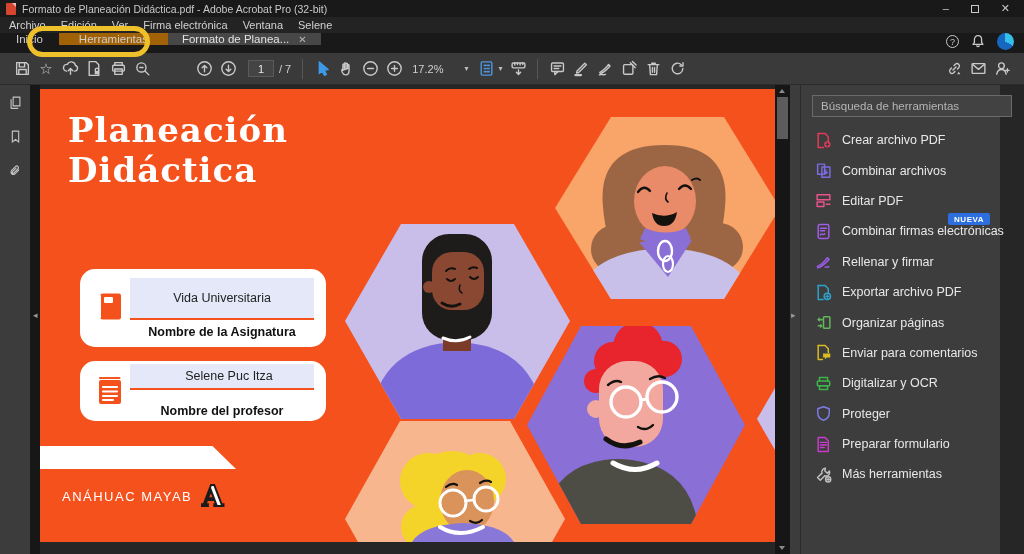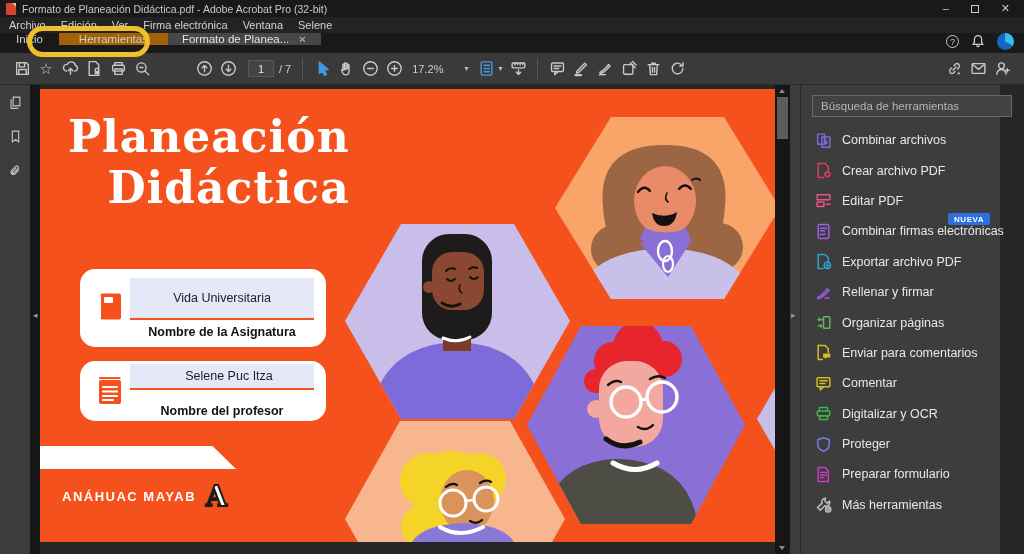--- a/index.html
+++ b/index.html
@@ -45,31 +45,31 @@
   
   .main { position:relative; height:469px; background:#262626; }
   .lsidebar { position:absolute; left:0; top:0; width:30px; height:469px; background:#3c3c3c; display:flex; flex-direction:column; align-items:center; padding-top:10px; gap:15px; }
   .lsidebar svg { width:15px; height:15px; stroke:#c3c3c3; fill:none; stroke-width:1.2; stroke-linejoin:round; stroke-linecap:round; }
   .lgutter { position:absolute; left:30px; top:0; width:10px; height:469px; background:#171717; }
   .collapse { position:absolute; left:33px; top:226px; color:#9a9a9a; font-size:9px; line-height:1; }
 
   
   .slide { position:absolute; left:40px; top:4px; width:735px; height:453px; background:#f5511d; overflow:hidden; }
   .slide svg.art { position:absolute; left:0; top:0; }
-  .slidetitle { position:absolute; left:28px; top:22px; font-family:"DejaVu Serif", serif; font-weight:bold; font-size:44px; line-height:1.17; color:#ffffff; letter-spacing:1px;text-align:right; }
+  .slidetitle { position:absolute; left:28px; top:22px; font-family:"DejaVu Serif", serif; font-weight:bold; font-size:34px; line-height:1.17; color:#ffffff; letter-spacing:1px; }
   .card { position:absolute; left:40px; background:#ffffff; border-radius:15px; display:flex; align-items:center; padding:8px 12px 8px 10px; width:246px; }
   .card .cicon { width:40px; flex:none; display:flex; justify-content:center; }
   .card .cicon svg { width:32px; height:34px; stroke:#f5511d; fill:none; stroke-width:2; stroke-linejoin:round; stroke-linecap:round; }
   .card .cbody { flex:1; }
   .ffield { background:#e4e8f8; color:#222; font-size:12.5px; display:flex; align-items:center; justify-content:center; }
   .funder { height:2px; background:#f5511d; margin-top:0; }
   .flabel { text-align:center; font-size:12.5px; font-weight:bold; color:#111; margin-top:5px; }
   .stripe { position:absolute; left:0; top:357px; width:196px; height:23px; background:#ffffff; clip-path:polygon(0 0, 88% 0, 100% 100%, 0 100%); }
   .brand { position:absolute; left:22px; top:392px; display:flex; align-items:center; gap:10px; }
-  .brandtxt { color:#fff; font-weight:bold; font-size:13px; letter-spacing:1.5px; }
+  .brandtxt { color:#fff; font-weight:normal; font-size:13px; letter-spacing:1.5px; }
   .brandlogo { font-family:"DejaVu Serif", serif; font-weight:bold; font-size:27px; color:#fff; -webkit-text-stroke:2px #1b1b1b; }
 
   
   .vscroll { position:absolute; left:775px; top:0; width:15px; height:469px; background:#161616; }
   .vthumb { position:absolute; left:2px; top:12px; width:11px; height:42px; background:#5c5c5c; }
   .chev { position:absolute; left:4px; width:0; height:0; border-left:3.5px solid transparent; border-right:3.5px solid transparent; }
   .chev.up { top:4px; border-bottom:4px solid #8a8a8a; }
   .chev.down { bottom:4px; border-top:4px solid #8a8a8a; }
   .rgutter { position:absolute; left:790px; top:0; width:10px; height:469px; background:#3c3c3c; }
   .expand { position:absolute; left:791px; top:226px; color:#9a9a9a; font-size:9px; line-height:1; }
@@ -434,112 +434,102 @@
       <span class="vthumb"></span>
       <span class="chev down"></span>
     </div>
     <div class="rgutter"></div>
     <span class="expand">▸</span>
 
     <div class="panel">
       <input class="psearch" placeholder="Búsqueda de herramientas" style="">
 
       <div class="prow">
-        <span class="ti" style="color: rgb(122, 107, 224);">
-            <svg viewBox="0 0 16 16">
-              <path d="M2.5 2h6.5v9.5H2.5z"></path>
-              <path d="M6.5 4.8H14v9.5H6.5z"></path>
-              <path d="M10.2 7.5v3.6m-1.4-1.5l1.4 1.5 1.4-1.5" stroke-width="1.2"></path>
-            </svg>
-          </span>
-        <span class="plabel">Combinar archivos</span>
-      </div>
-      <div class="prow">
         <span class="ti" style="color: rgb(226, 59, 90);">
             <svg viewBox="0 0 16 16">
               <path d="M3 1.5h6.5l3 3V11"></path>
               <path d="M3 1.5v13h5"></path>
               <circle cx="11.6" cy="11.6" r="3" fill="currentColor" stroke="none"></circle>
               <path d="M11.6 10.2v2.8M10.2 11.6h2.8" stroke="#3d3d3d" stroke-width="1.2"></path>
             </svg>
           </span>
         <span class="plabel">Crear archivo PDF</span>
       </div>
       <div class="prow">
+        <span class="ti" style="color: rgb(122, 107, 224);">
+            <svg viewBox="0 0 16 16">
+              <path d="M2.5 2h6.5v9.5H2.5z"></path>
+              <path d="M6.5 4.8H14v9.5H6.5z"></path>
+              <path d="M10.2 7.5v3.6m-1.4-1.5l1.4 1.5 1.4-1.5" stroke-width="1.2"></path>
+            </svg>
+          </span>
+        <span class="plabel">Combinar archivos</span>
+      </div>
+      <div class="prow">
         <span class="ti" style="color: rgb(232, 83, 140);">
             <svg viewBox="0 0 16 16">
               <rect x="2" y="2.6" width="12" height="4.6"></rect>
               <rect x="2" y="9.4" width="6.4" height="4.2"></rect>
               <path d="M10.6 11.5H14"></path>
             </svg>
           </span>
         <span class="plabel">Editar PDF</span>
       </div>
       <div class="prow">
         <span class="ti" style="color: rgb(161, 92, 232);">
             <svg viewBox="0 0 16 16">
               <rect x="3" y="1.5" width="10" height="13" rx="1.5"></rect>
               <path d="M5.2 5h5.6M5.2 7.2h4"></path>
               <path d="M5 11.2c1.6-2.4 2.4 1.2 4.2-1"></path>
             </svg>
           </span>
         <span class="plabel">Combinar firmas electrónicas</span>
         <span class="nbadge">NUEVA</span>
+      </div>
+      <div class="prow">
+        <span class="ti" style="color: rgb(156, 91, 232);">
+            <svg viewBox="0 0 16 16">
+              <path d="M2.2 12.6c2.8-1 7.4-5.4 9.4-8.2l1.6 1.6c-2.8 3-7.4 7.2-10.4 8z"></path>
+              <path d="M9.6 13.4c1.2-1 2.2.6 3.4-.6"></path>
+            </svg>
+          </span>
+        <span class="plabel">Rellenar y firmar</span>
       </div>
       <div class="prow">
         <span class="ti" style="color: rgb(47, 163, 206);">
             <svg viewBox="0 0 16 16">
               <path d="M3 1.5h6.5l3 3V8"></path>
               <path d="M3 1.5v13h4.6"></path>
               <circle cx="11.6" cy="11.6" r="3"></circle>
               <path d="M11.6 10.2v2.8M10.2 11.6h2.8" stroke-width="1.1"></path>
             </svg>
           </span>
         <span class="plabel">Exportar archivo PDF</span>
       </div>
       <div class="prow">
-        <span class="ti" style="color: rgb(156, 91, 232);">
-            <svg viewBox="0 0 16 16">
-              <path d="M2.2 12.6c2.8-1 7.4-5.4 9.4-8.2l1.6 1.6c-2.8 3-7.4 7.2-10.4 8z"></path>
-              <path d="M9.6 13.4c1.2-1 2.2.6 3.4-.6"></path>
-            </svg>
-          </span>
-        <span class="plabel">Rellenar y firmar</span>
-      </div>
-      <div class="prow">
         <span class="ti" style="color: rgb(99, 183, 90);">
             <svg viewBox="0 0 16 16">
               <rect x="8" y="2.5" width="6" height="11" rx="0.8"></rect>
               <path d="M2 5.2l2.4-2.3v1.6h3v1.5h-3v1.5z" fill="currentColor" stroke="none"></path>
               <path d="M7.4 11.2L5 13.4v-1.6H2.6v-1.5H5V8.9z" fill="currentColor" stroke="none"></path>
             </svg>
           </span>
         <span class="plabel">Organizar páginas</span>
       </div>
       <div class="prow">
         <span class="ti" style="color: rgb(216, 188, 32);">
             <svg viewBox="0 0 16 16">
               <path d="M3 1.5h6.5l3 3V8"></path>
               <path d="M3 1.5v13h4"></path>
               <path d="M7.6 9h6.8v3.8h-3.2L9.4 14.4v-1.6H7.6z" fill="currentColor" stroke="none"></path>
             </svg>
           </span>
         <span class="plabel">Enviar para comentarios</span>
       </div>
       <div class="prow">
-        <span class="ti" style="color: rgb(216, 188, 32);">
-            <svg viewBox="0 0 16 16">
-              <rect x="2" y="2.6" width="12" height="8.4" rx="1"></rect>
-              <path d="M5 11v3.2L8.2 11"></path>
-              <path d="M4.6 5.4h6.8M4.6 8h4.8"></path>
-            </svg>
-          </span>
-        <span class="plabel">Comentar</span>
-      </div>
-      <div class="prow">
         <span class="ti" style="color: rgb(61, 181, 74);">
             <svg viewBox="0 0 16 16">
               <path d="M4.2 5.6V2.4h7.6v3.2"></path>
               <rect x="2.2" y="5.6" width="11.6" height="4.6" rx="0.8"></rect>
               <path d="M4.2 10.2h7.6v3.4H4.2z"></path>
             </svg>
           </span>
         <span class="plabel">Digitalizar y OCR</span>
       </div>
       <div class="prow">

